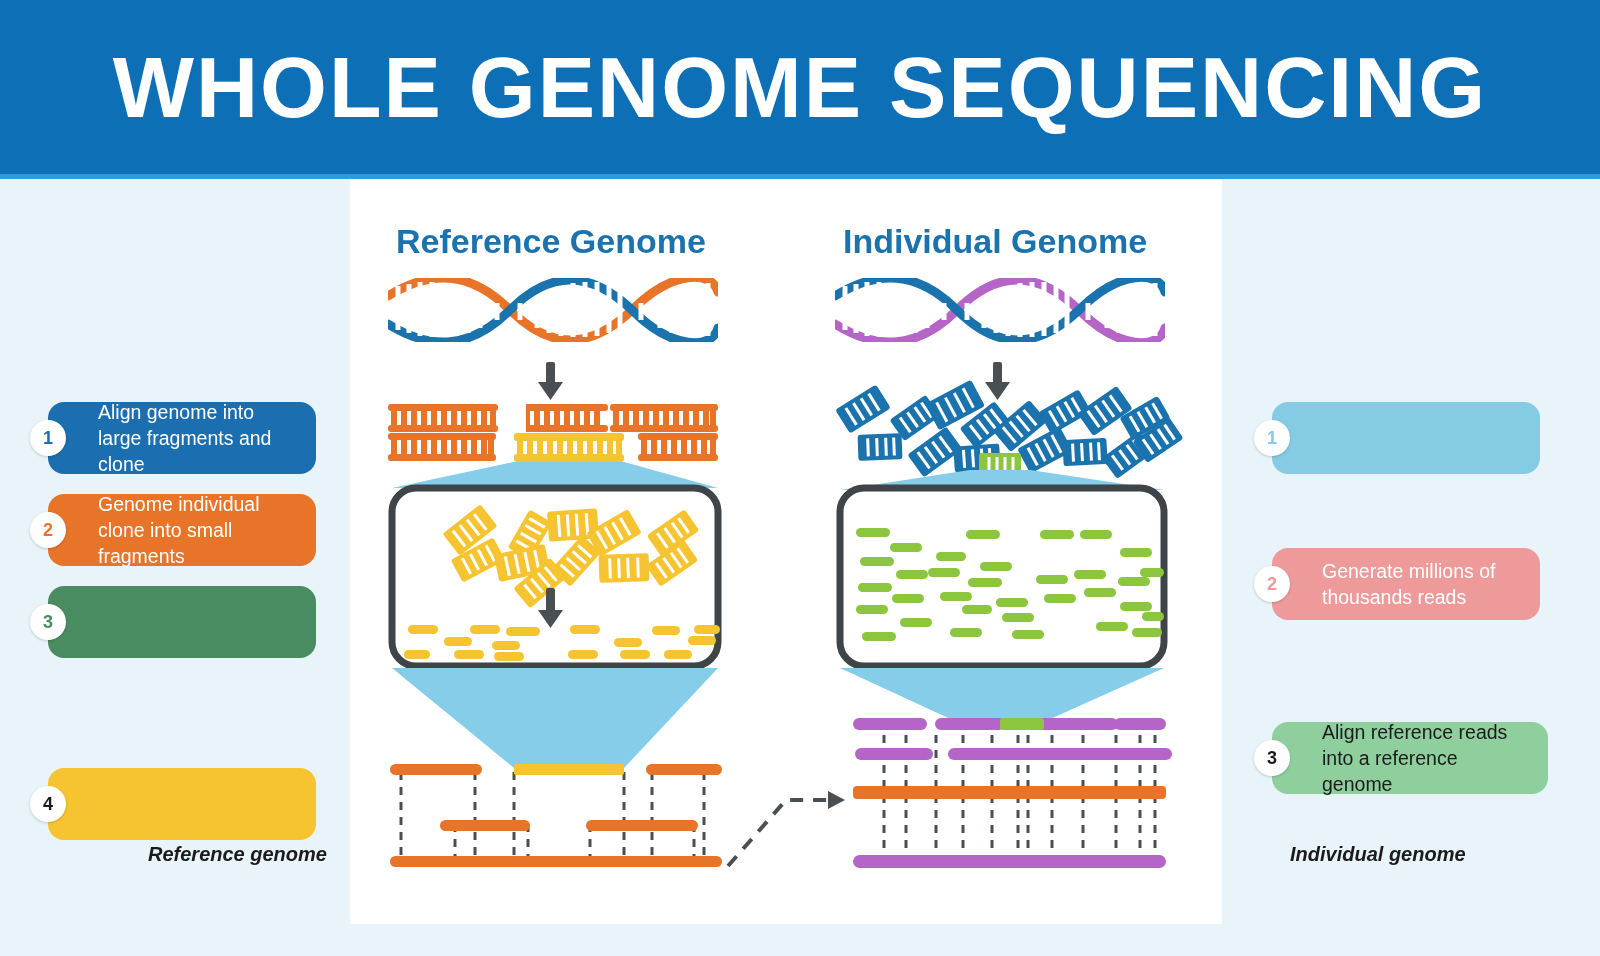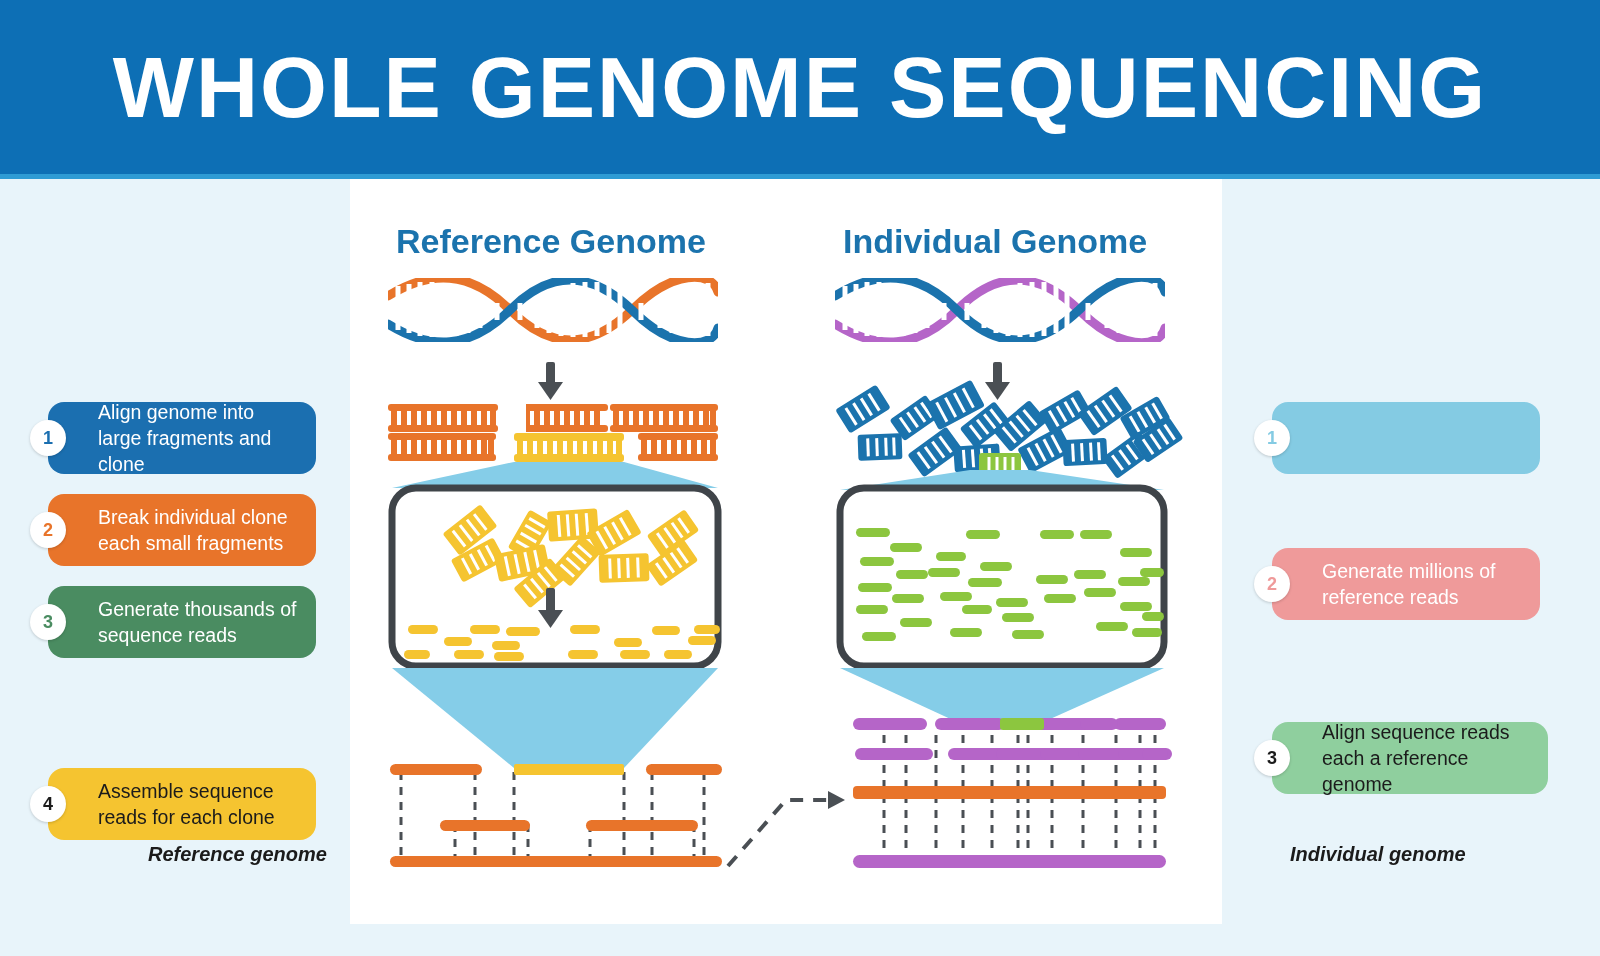--- a/index.html
+++ b/index.html
@@ -88,57 +88,55 @@
     <span class="badge">
       <span style="color: rgb(27, 111, 176);">1</span>
     </span>
     <span class="pill-text">Align genome into large fragments and clone</span>
   </div>
 
   <div class="pill" style="left:48px;top:494px;width:268px;height:72px;background:#e8742a;color:#ffffff;">
     <span class="badge">
       <span style="color: rgb(232, 116, 42);">2</span>
     </span>
-    <span class="pill-text">Break individual clone each small fragments</span>
+    <span class="pill-text">Genome individual clone into small fragments</span>
   </div>
 
   <div class="pill" style="left:48px;top:586px;width:268px;height:72px;background:#4a8c61;color:#ffffff;">
     <span class="badge">
       <span style="color: rgb(74, 140, 97);">3</span>
     </span>
-    <span class="pill-text">Generate thousands of sequence reads</span>
   </div>
 
   <div class="pill" style="left:48px;top:768px;width:268px;height:72px;background:#f5c430;color:#1b1b1b;">
     <span class="badge">
       <span style="color: rgb(27, 27, 27);">4</span>
     </span>
-    <span class="pill-text">Assemble sequence reads for each clone</span>
   </div>
 
   <div class="foot-label" style="left:148px;top:843px;">Reference genome</div>
 
   <div class="pill" style="left:1272px;top:402px;width:268px;height:72px;background:#84cbe3;color:#ffffff;">
     <span class="badge">
       <span style="color: rgb(132, 203, 227);">1</span>
     </span>
   </div>
 
   <div class="pill" style="left:1272px;top:548px;width:268px;height:72px;background:#ef9a9a;color:#ffffff;">
     <span class="badge">
       <span style="color: rgb(239, 154, 154);">2</span>
     </span>
-    <span class="pill-text">Generate millions of reference reads</span>
+    <span class="pill-text">Generate millions of thousands reads</span>
   </div>
 
   <div class="pill" style="left:1272px;top:722px;width:276px;height:72px;background:#8fcf9e;color:#1b1b1b;">
     <span class="badge">
       <span style="color: rgb(27, 27, 27);">3</span>
     </span>
-    <span class="pill-text">Align sequence reads each a reference genome</span>
+    <span class="pill-text">Align reference reads into a reference genome</span>
   </div>
 
   <div class="foot-label" style="left:1290px;top:843px;">Individual genome</div>
 
   <svg class="svg-layer" viewBox="0 0 1600 956" xmlns="http://www.w3.org/2000/svg">
 
     <defs>
 
       <clipPath id="clipRefHelix">
           <rect x="388" y="278" width="330" height="64"></rect>

